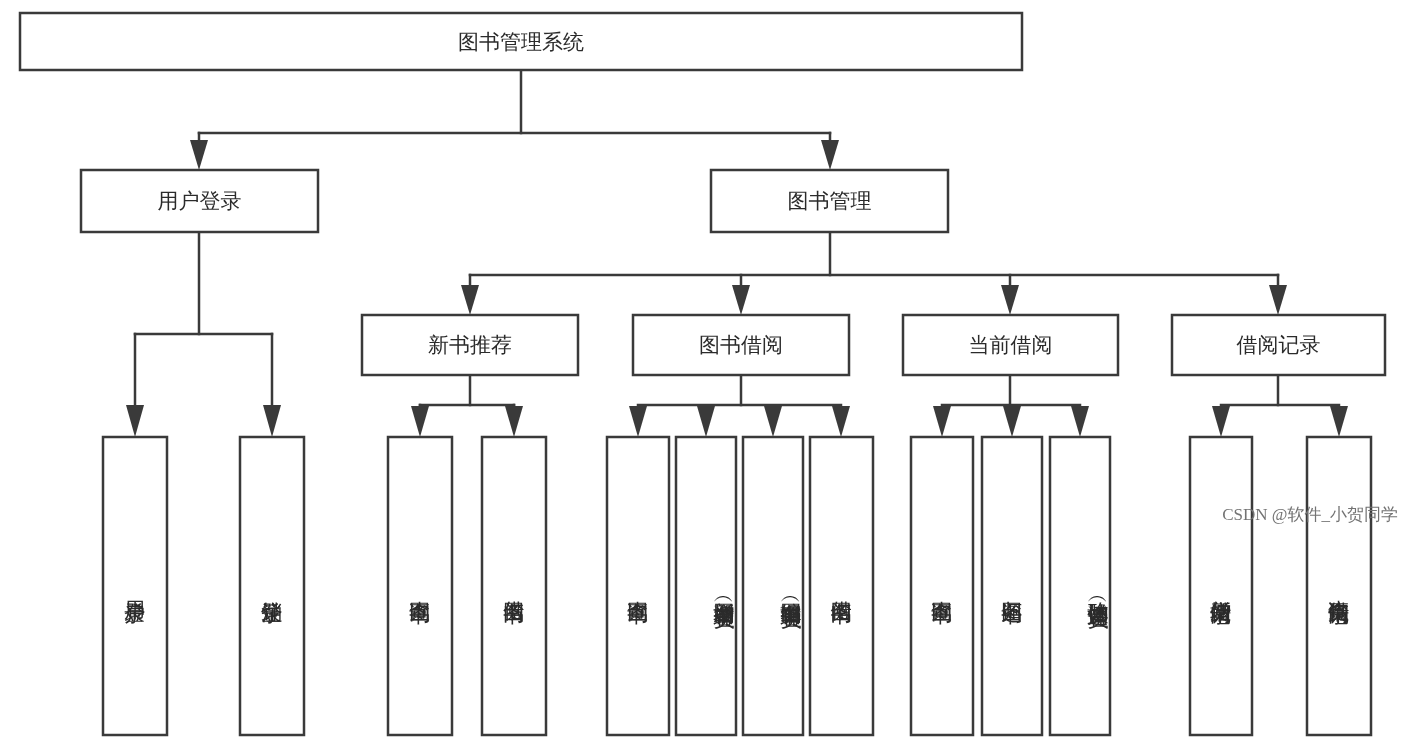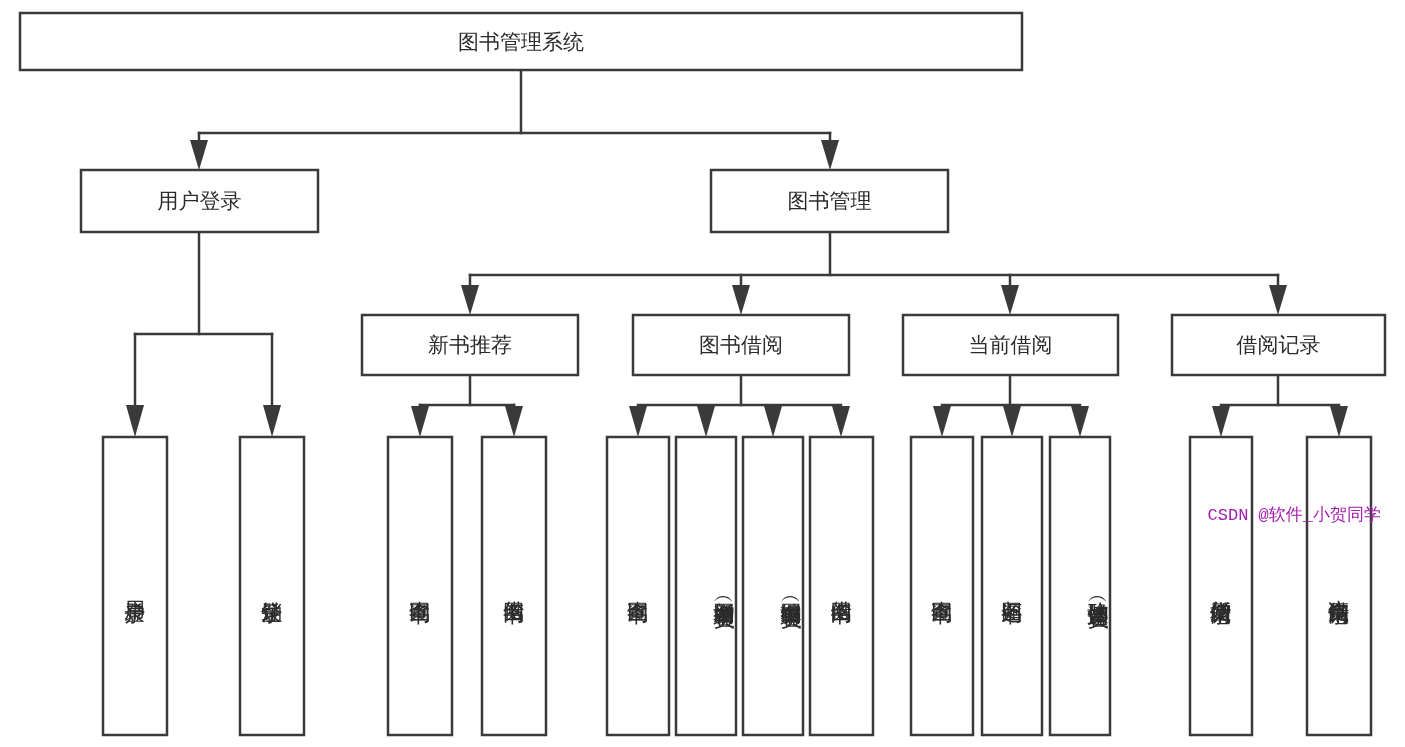--- a/index.html
+++ b/index.html
@@ -59,25 +59,25 @@
     line-height: 1.12;
     color: #2b2b2b;
     letter-spacing: 1px;
     white-space: nowrap;
     text-align: center;
     pointer-events: none;
     user-select: none;
   }
   .watermark {
     position: absolute;
-    right: 24px;
+    right: 7px;
     bottom: 4px;
-    font-family: Liberation Mono, monospace;
+    font-family: Liberation Serif, serif;
     font-size: 17px;
-    color: #a21caf;
+    color: #737373;
     white-space: nowrap;
     user-select: none;
   }
 </style>
 </head>
 <body>
 
 <div id="diagram-root">
 
   <svg id="flow-svg" viewBox="0 0 1405 747" xmlns="http://www.w3.org/2000/svg">

